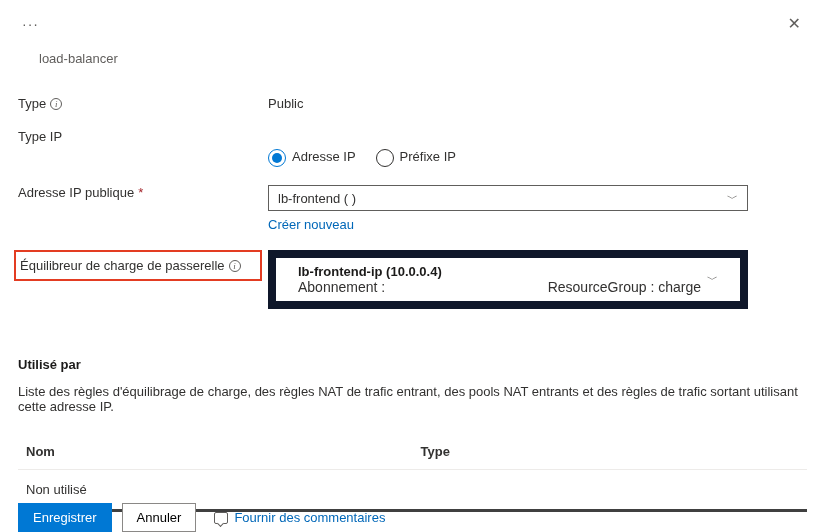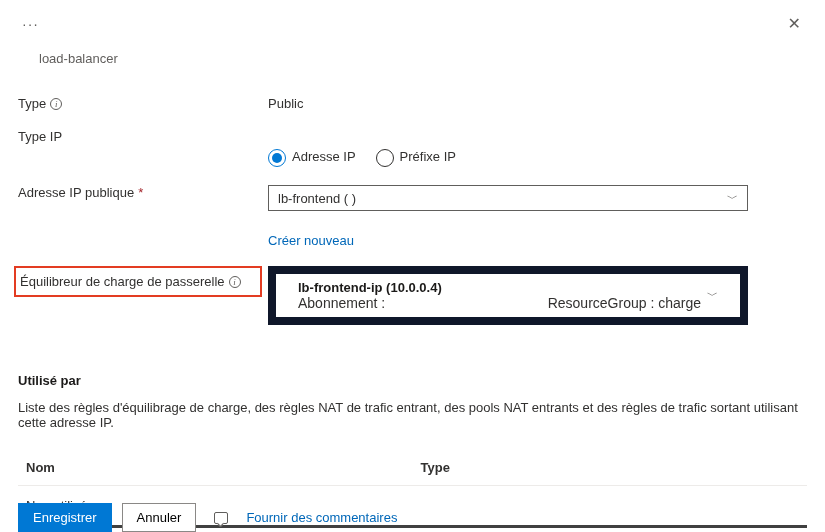--- a/index.html
+++ b/index.html
@@ -37,21 +37,21 @@
   .radio.selected::after {
     content:""; width:10px; height:10px; background:#0078d4; border-radius:50%;
   }
   .select-box {
     border: 1px solid #605e5c; width: 480px; height: 26px;
     display: flex; align-items: center; justify-content: space-between;
     padding: 0 9px; background:#fff; cursor: pointer;
   }
   .select-box .sel-text { color:#323130; }
   .chev { color:#605e5c; font-size:11px; }
-  .link { color:#0067b8; font-size:13px; cursor:pointer; margin-top: 22px; display:inline-block;}
+  .link { color:#0067b8; font-size:13px; cursor:pointer; margin-top: 6px; display:inline-block;}
   .callout-box {
     border: 2px solid #e33c22; padding: 6px 16px 6px 4px; width: 248px;
     margin-left: -4px;
   }
   .combo-selected {
     border: 8px solid #0f172a; width: 480px; padding: 6px 22px;
     display: flex; justify-content: space-between; align-items: center; cursor:pointer;
   }
   .combo-selected .combo-title { font-weight: 700; color:#1b1a19; font-size:13px; }
   .combo-selected .combo-sub { color:#323130; font-size:14px; display:flex; justify-content:space-between; gap: 53px; width: 100%; }
@@ -65,21 +65,21 @@
   .table td {
     padding: 12px 8px; border-bottom:3px solid #404040; font-size:13px; color:#323130;
   }
   .footer-row {
     position: absolute; bottom: 0; left: 18px; display:flex; gap:10px; align-items:center;
   }
   .btn {
     font-size:13px; padding: 6px 14px; cursor:pointer; border:1px solid #8a8886; background:#fff;
   }
   .btn.primary { background:#0078d4; border-color:#0078d4; color:#fff; }
-  .feedback-link { display:flex; align-items:center; gap:18px; margin-left: 8px; color:#0067b8; font-size:13px; cursor:pointer;}
+  .feedback-link { display:flex; align-items:center; gap:6px; margin-left: 8px; color:#0067b8; font-size:13px; cursor:pointer;}
   .fb-icon {
     width:14px; height:12px; border:1px solid #605e5c; border-radius:2px; position:relative; display:inline-block;
   }
   .fb-icon::after {
     content:""; position:absolute; width:4px; height:4px; background:#fff; border-left:1px solid #605e5c;
     border-bottom:1px solid #605e5c; bottom:-3px; left:3px; transform:rotate(-45deg);
   }
 </style>
 </head>
 <body>

